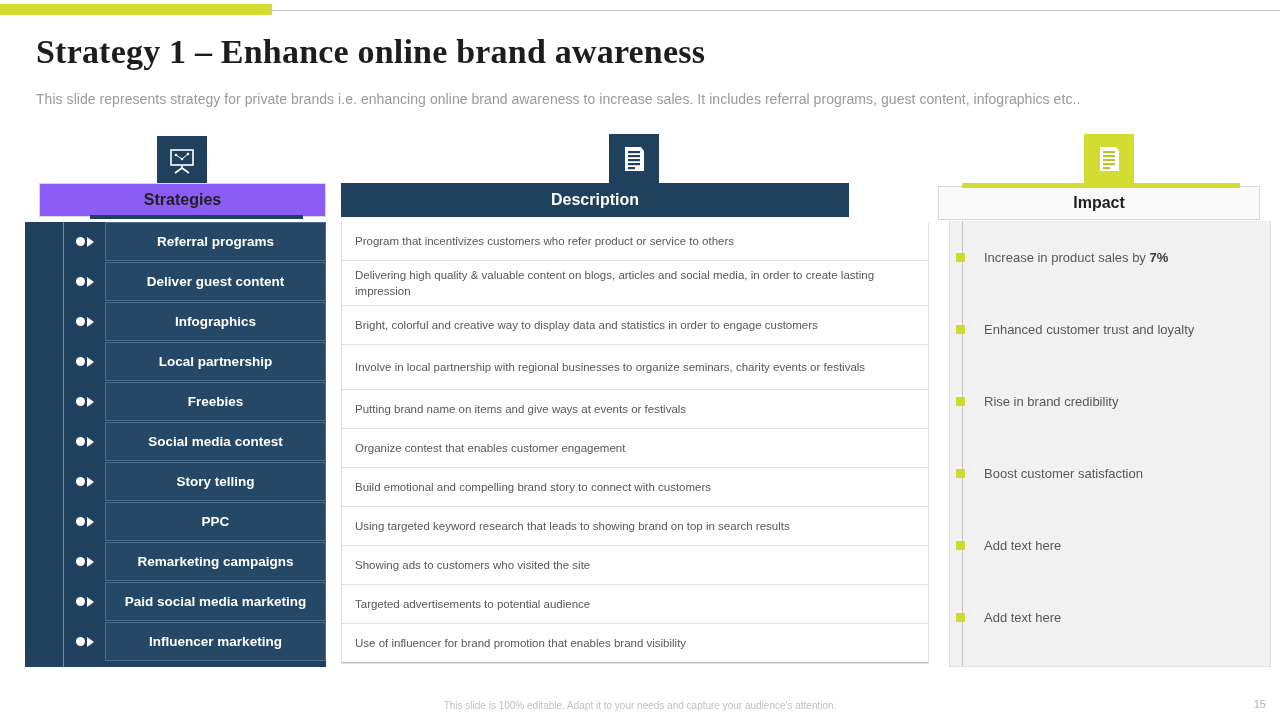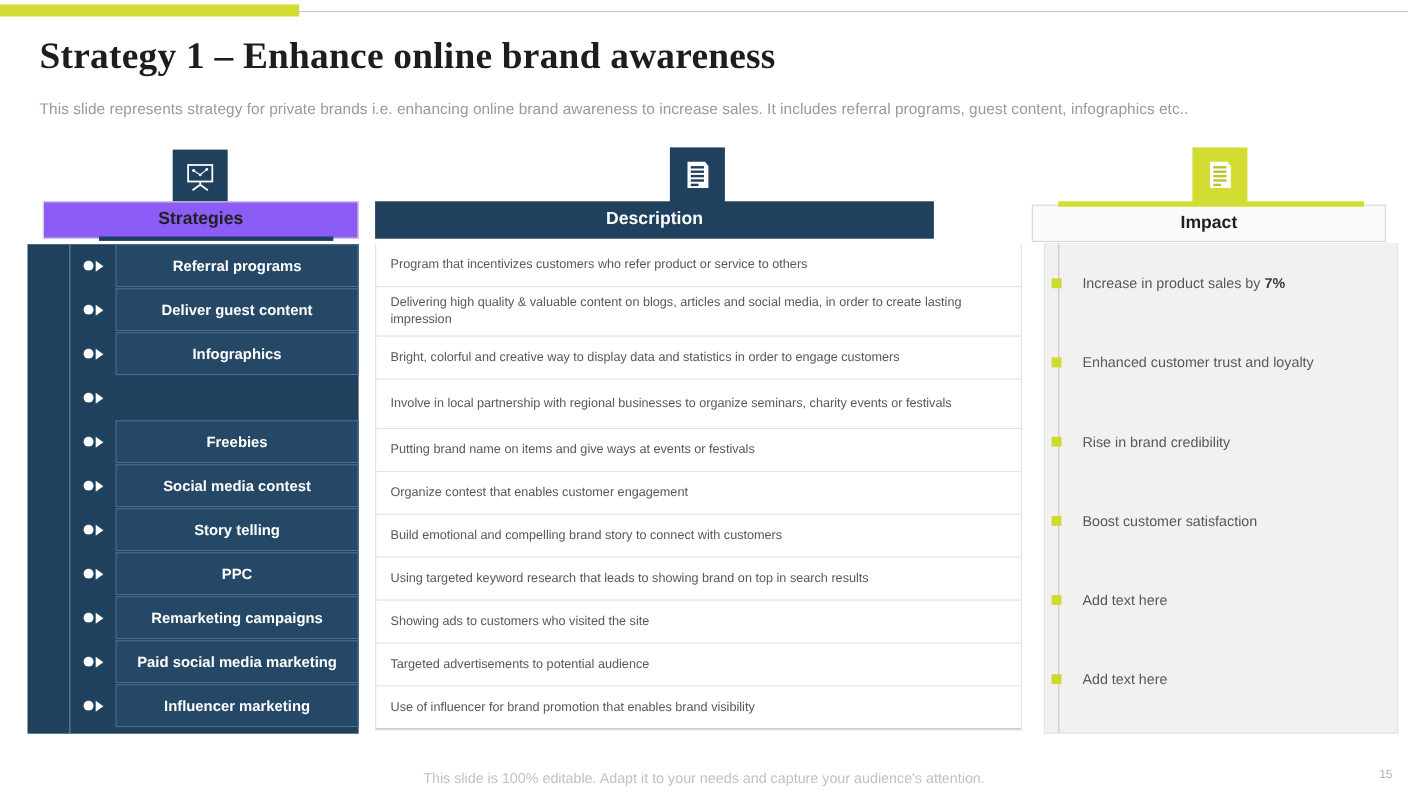--- a/index.html
+++ b/index.html
@@ -146,21 +146,21 @@
     flex: 0 0 9px; margin-left: 0px;
   }
   .impact-text {
     margin-left: 19px; color: #58585a; font-size: 13px;
   }
   .impact-text b { color: #3b3b3b; font-weight: bold; }
 
   
   .footer-note {
     position: absolute; left: 0; right: 0; top: 700px;
-    text-align: center; font-size: 13px; color: #c1c1c1;
+    text-align: center; font-size: 10px; color: #c1c1c1;
   }
   .page-number {
     position: absolute; right: 14px; top: 698px;
     font-size: 11px; color: #b3b3b3;
   }
 </style>
 </head>
 <body>
 
 <div class="slide">
@@ -228,20 +228,21 @@
             <span class="dot"></span>
             <span class="tri"></span>
           </div>
           <div class="strategy-label">Infographics</div>
         </div>
         <div class="strategy-row">
           <div class="marker">
             <span class="dot"></span>
             <span class="tri"></span>
           </div>
+          <div class="strategy-label">Local partnership</div>
         </div>
         <div class="strategy-row">
           <div class="marker">
             <span class="dot"></span>
             <span class="tri"></span>
           </div>
           <div class="strategy-label">Freebies</div>
         </div>
         <div class="strategy-row">
           <div class="marker">

